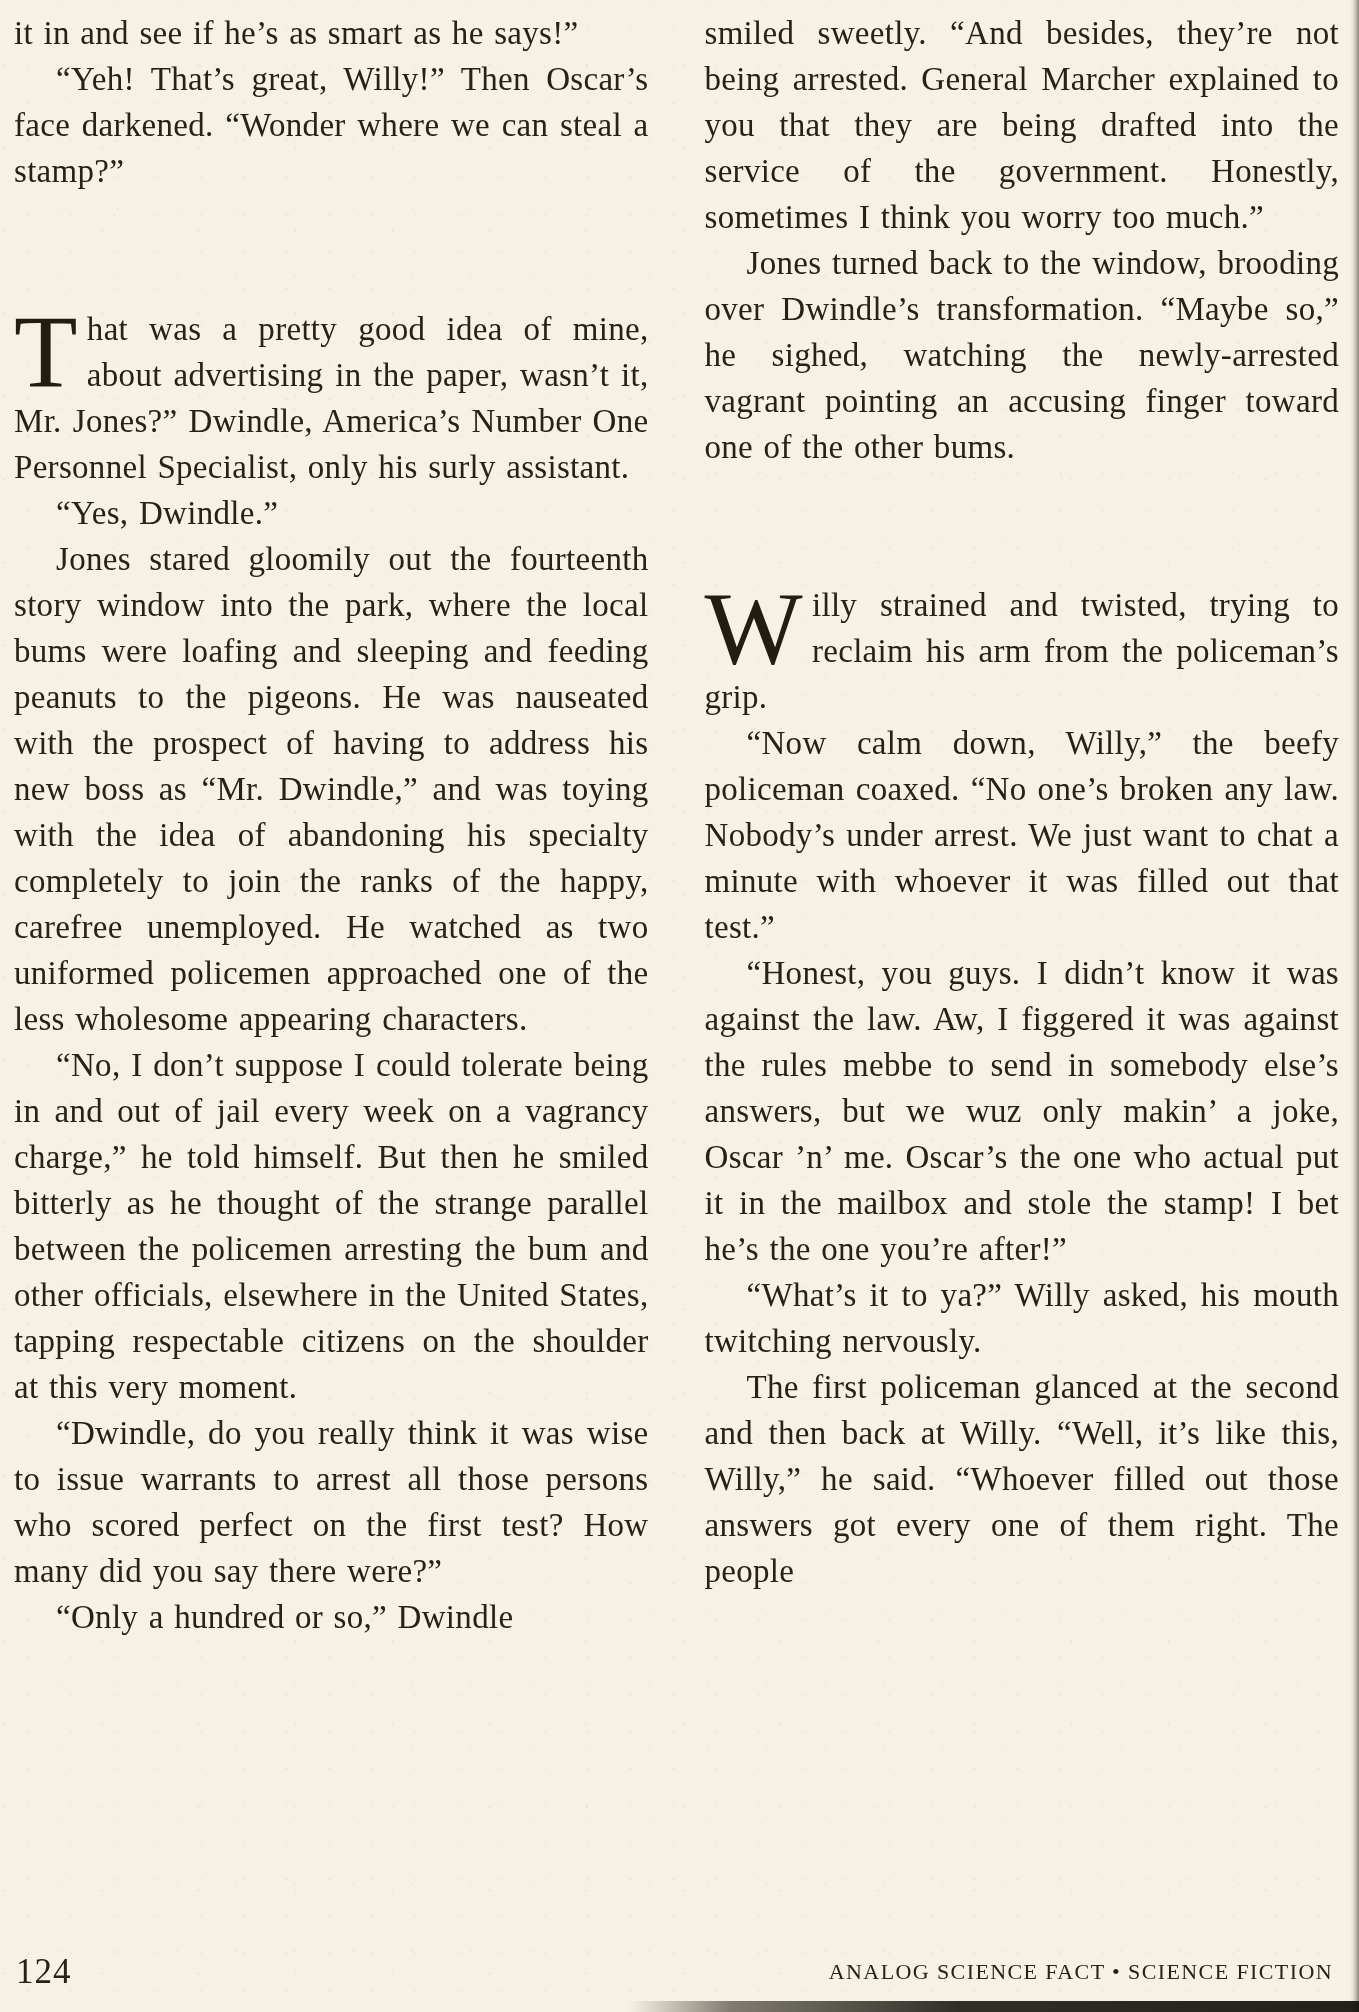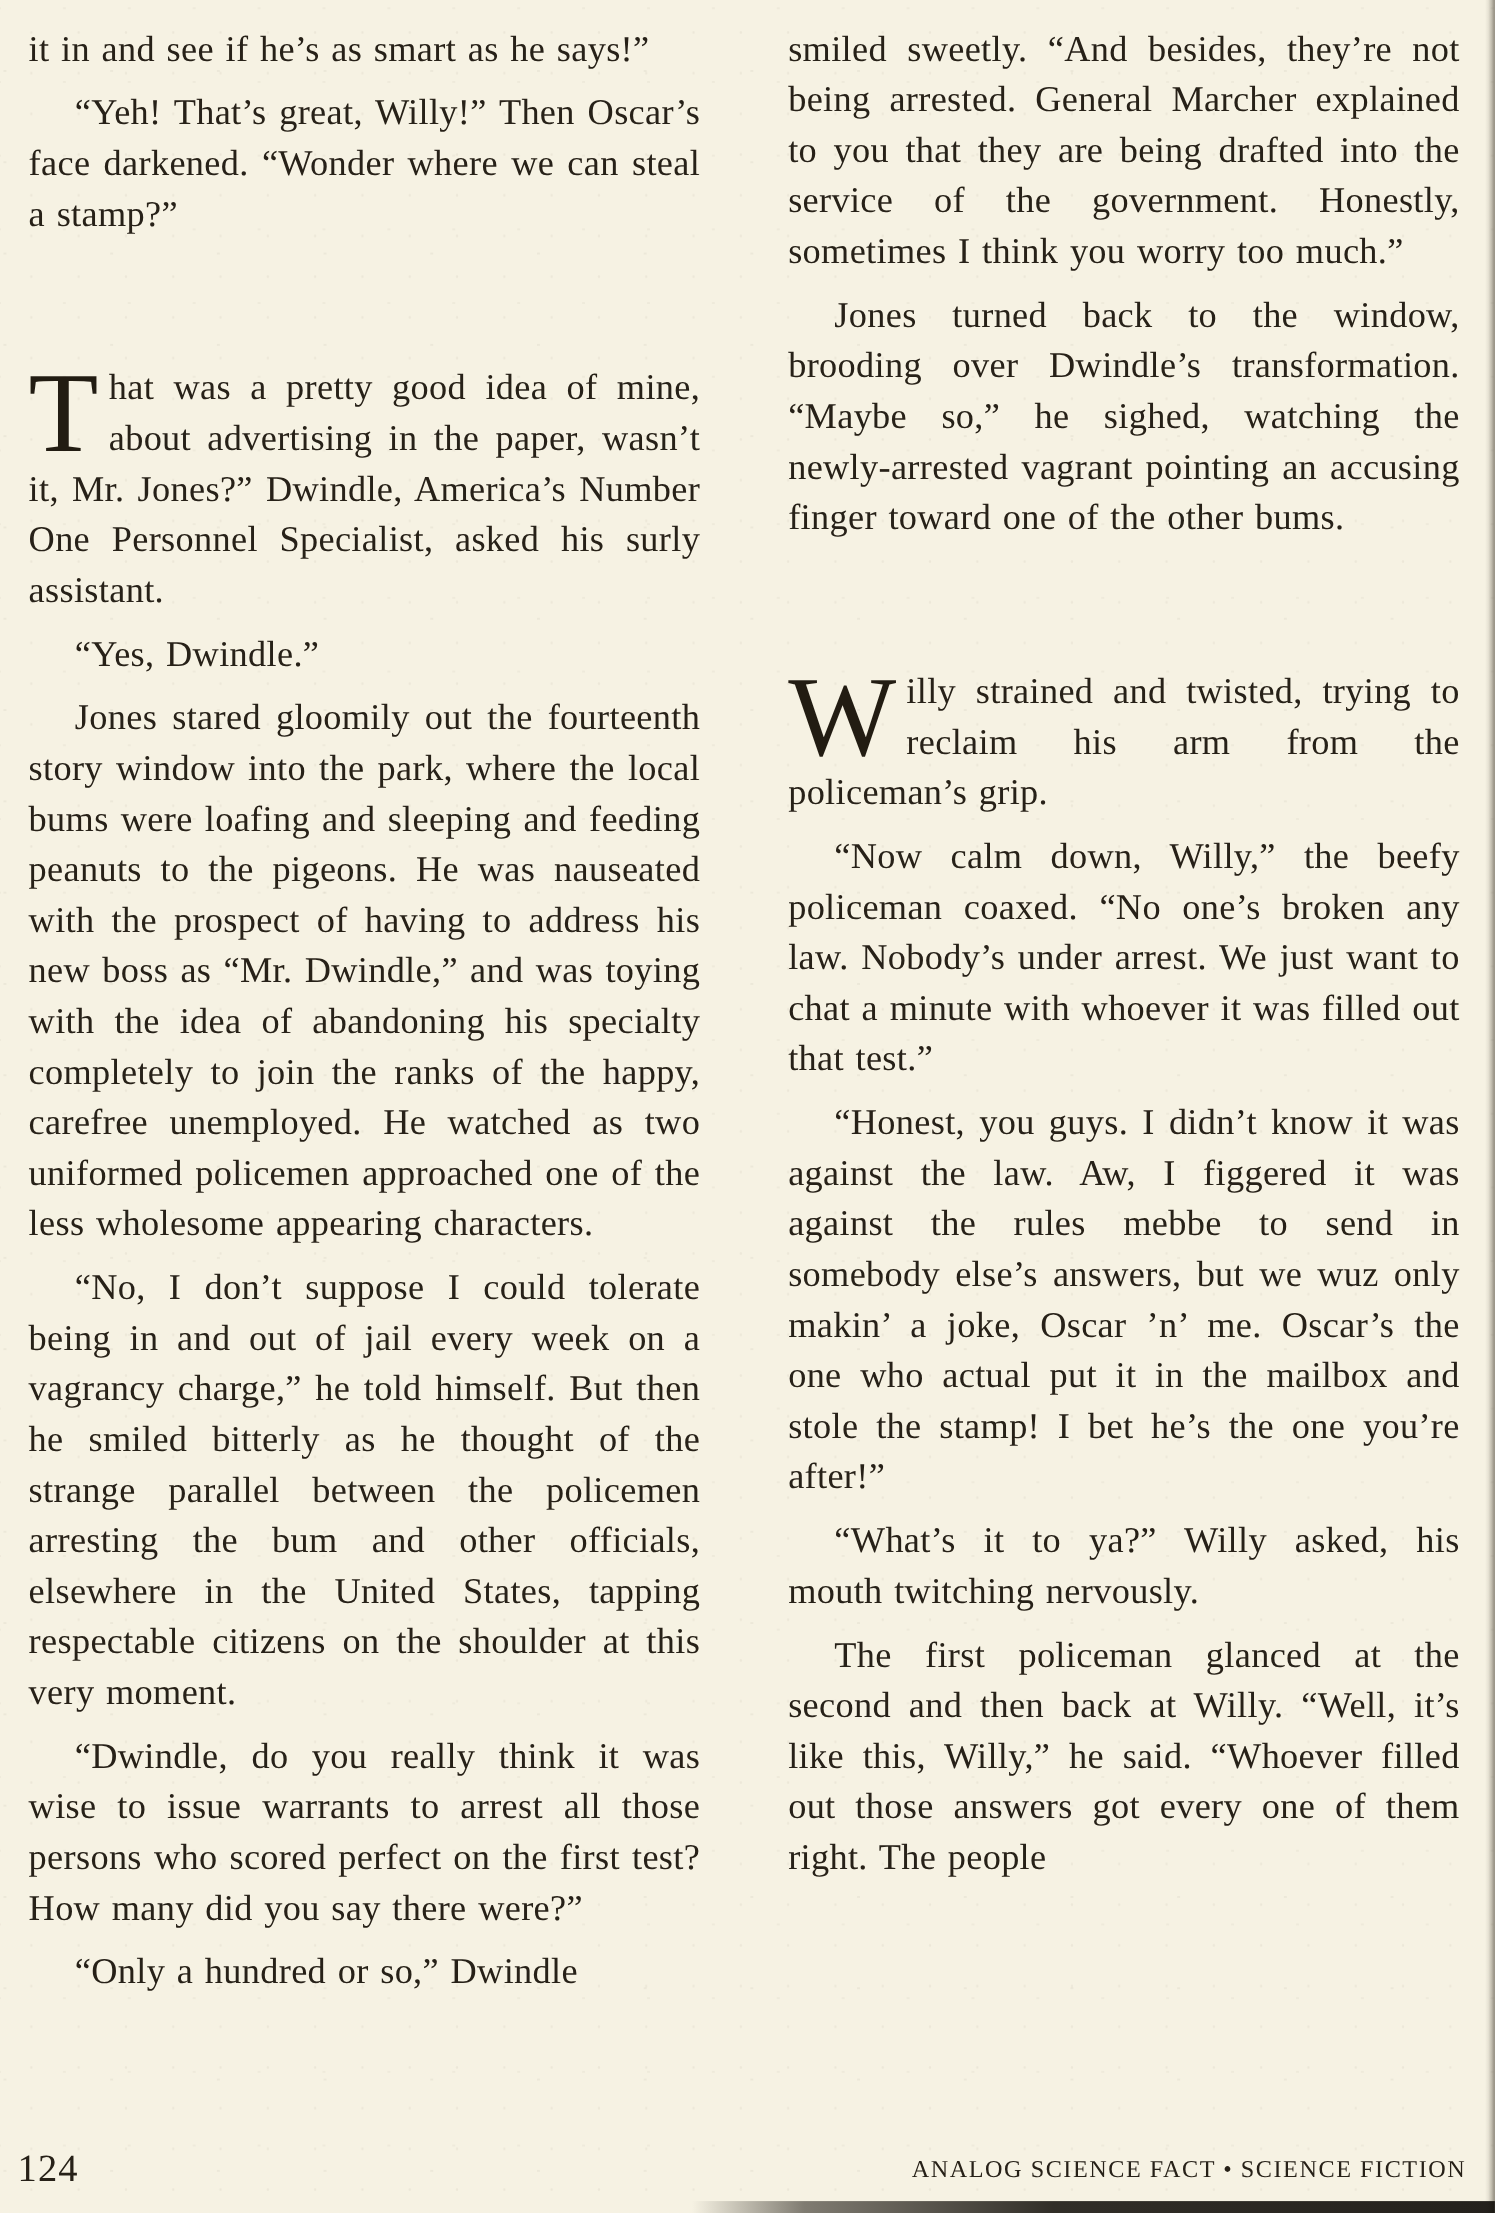--- a/index.html
+++ b/index.html
@@ -25,21 +25,21 @@
     box-sizing: border-box;
   }
   .text-columns {
     display: flex;
     gap: 56px;
     height: 1928px;
     overflow: hidden;
   }
   .col { width: 635px; }
   .para {
-    margin: 12px;
+    margin: 0;
     font-size: 33px;
     line-height: 46px;
     text-align: justify;
     text-indent: 42px;
     letter-spacing: 0.3px;
     word-spacing: 2px;
   }
   .para.cont { text-indent: 0; }
   .para.dc { text-indent: 0; }
   .para.sect { margin-top: 112px; }
@@ -85,21 +85,21 @@
 </head>
 <body>
 
 <div class="scan-page">
 
   <div class="text-columns">
 
     <div class="col">
       <p class="para cont">it in and see if he’s as smart as he says!”</p>
       <p class="para">“Yeh! That’s great, Willy!” Then Oscar’s face darkened. “Wonder where we can steal a stamp?”</p>
-      <p class="para dc sect"><span class="dropcap">T</span><span>hat was a pretty good idea of mine, about advertising in the paper, wasn’t it, Mr. Jones?” Dwindle, America’s Number One Personnel Specialist, asked his surly assistant.</span></p>
+      <p class="para dc sect"><span class="dropcap">T</span><span>hat was a pretty good idea of mine, about advertising in the paper, wasn’t it, Mr. Jones?” Dwindle, America’s Number One Personnel Specialist, only his surly assistant.</span></p>
       <p class="para">“Yes, Dwindle.”</p>
       <p class="para">Jones stared gloomily out the fourteenth story window into the park, where the local bums were loafing and sleeping and feeding peanuts to the pigeons. He was nauseated with the prospect of having to address his new boss as “Mr. Dwindle,” and was toying with the idea of abandoning his specialty completely to join the ranks of the happy, carefree unemployed. He watched as two uniformed policemen approached one of the less wholesome appearing characters.</p>
       <p class="para">“No, I don’t suppose I could tolerate being in and out of jail every week on a vagrancy charge,” he told himself. But then he smiled bitterly as he thought of the strange parallel between the policemen arresting the bum and other officials, elsewhere in the United States, tapping respectable citizens on the shoulder at this very moment.</p>
       <p class="para">“Dwindle, do you really think it was wise to issue warrants to arrest all those persons who scored perfect on the first test? How many did you say there were?”</p>
       <p class="para">“Only a hundred or so,” Dwindle</p>
     </div>
 
     <div class="col">
       <p class="para cont">smiled sweetly. “And besides, they’re not being arrested. General Marcher explained to you that they are being drafted into the service of the government. Honestly, sometimes I think you worry too much.”</p>
       <p class="para">Jones turned back to the window, brooding over Dwindle’s transformation. “Maybe so,” he sighed, watching the newly-arrested vagrant pointing an accusing finger toward one of the other bums.</p>

